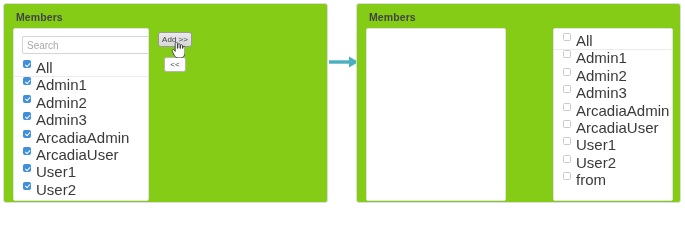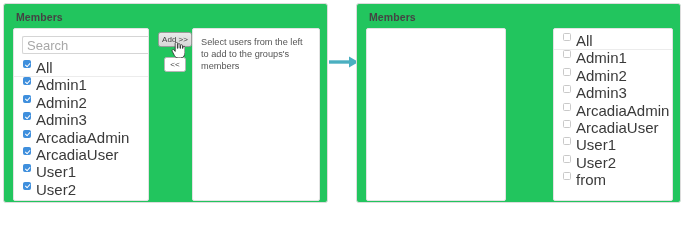--- a/index.html
+++ b/index.html
@@ -18,21 +18,21 @@
     position: relative;
     width: 685px;
     height: 210px;
   }
 
   
   .card {
     position: absolute;
     top: 3px;
     height: 200px;
-    background: #22c55e;
+    background: #84cc16;
     border: 1px solid #dcdcdc;
     border-radius: 3px;
     box-sizing: border-box;
   }
   .card.left  { left: 3px;   width: 325px; }
   .card.right { left: 356px; width: 325px; }
 
   .card-title {
     position: absolute;
     left: 12px;
@@ -71,21 +71,21 @@
     box-sizing: border-box;
   }
   .search-input {
     flex: 1 1 auto;
     height: 18px;
     border: 1px solid #d5d5d5;
     border-right: none;
     border-radius: 2px 0 0 2px;
     background: #ffffff;
     font-family: "Liberation Sans", sans-serif;
-    font-size: 13px;
+    font-size: 10px;
     color: #555555;
     padding: 0 4px;
     box-sizing: border-box;
     outline: none;
   }
   .search-input::placeholder { color: #a8a8a8; }
   .search-btn {
     width: 22px;
     height: 18px;
     border: 1px solid #d5d5d5;
@@ -281,23 +281,20 @@
       <button class="xbtn add pressed">Add &gt;&gt;</button>
       <button class="xbtn back">&lt;&lt;</button>
     </div>
 
     <div class="cursor">
       <svg width="14" height="16" viewBox="0 0 14 16">
         <path d="M4.2 1.2c0-.7.6-1.1 1.1-1.1.6 0 1.1.4 1.1 1.1v5.1h.5V2.6c0-.6.5-1 1.1-1 .5 0 1 .4 1 1v3.7h.5V3.7c0-.6.5-1 1-1s1 .4 1 1v2.6h.5V5.2c0-.6.4-1 1-1 .5 0 1 .4 1 1v5.4c0 2.8-1.6 5.3-4.4 5.3H7.2c-2 0-2.9-.9-3.8-2.4L1.2 9.2c-.3-.6-.1-1.2.4-1.5.5-.3 1.1-.2 1.5.3l1.1 1.4V1.2z" fill="#ffffff" stroke="#2f2f2f" stroke-width="0.85" stroke-linejoin="round"></path>
       </svg>
     </div>
 
-    <div class="panel note-panel">
-      <div class="note-text">Select users from the left to add to the groups's members</div>
-    </div>
   </div>
 
   <div class="arrow">
     <svg width="30" height="14" viewBox="0 0 30 14">
       <line x1="0" y1="7" x2="21" y2="7" stroke="#4aafc0" stroke-width="3.4"></line>
       <polygon points="20,1.5 29.5,7 20,12.5" fill="#4aafc0"></polygon>
     </svg>
   </div>
 
   <div class="card right">

